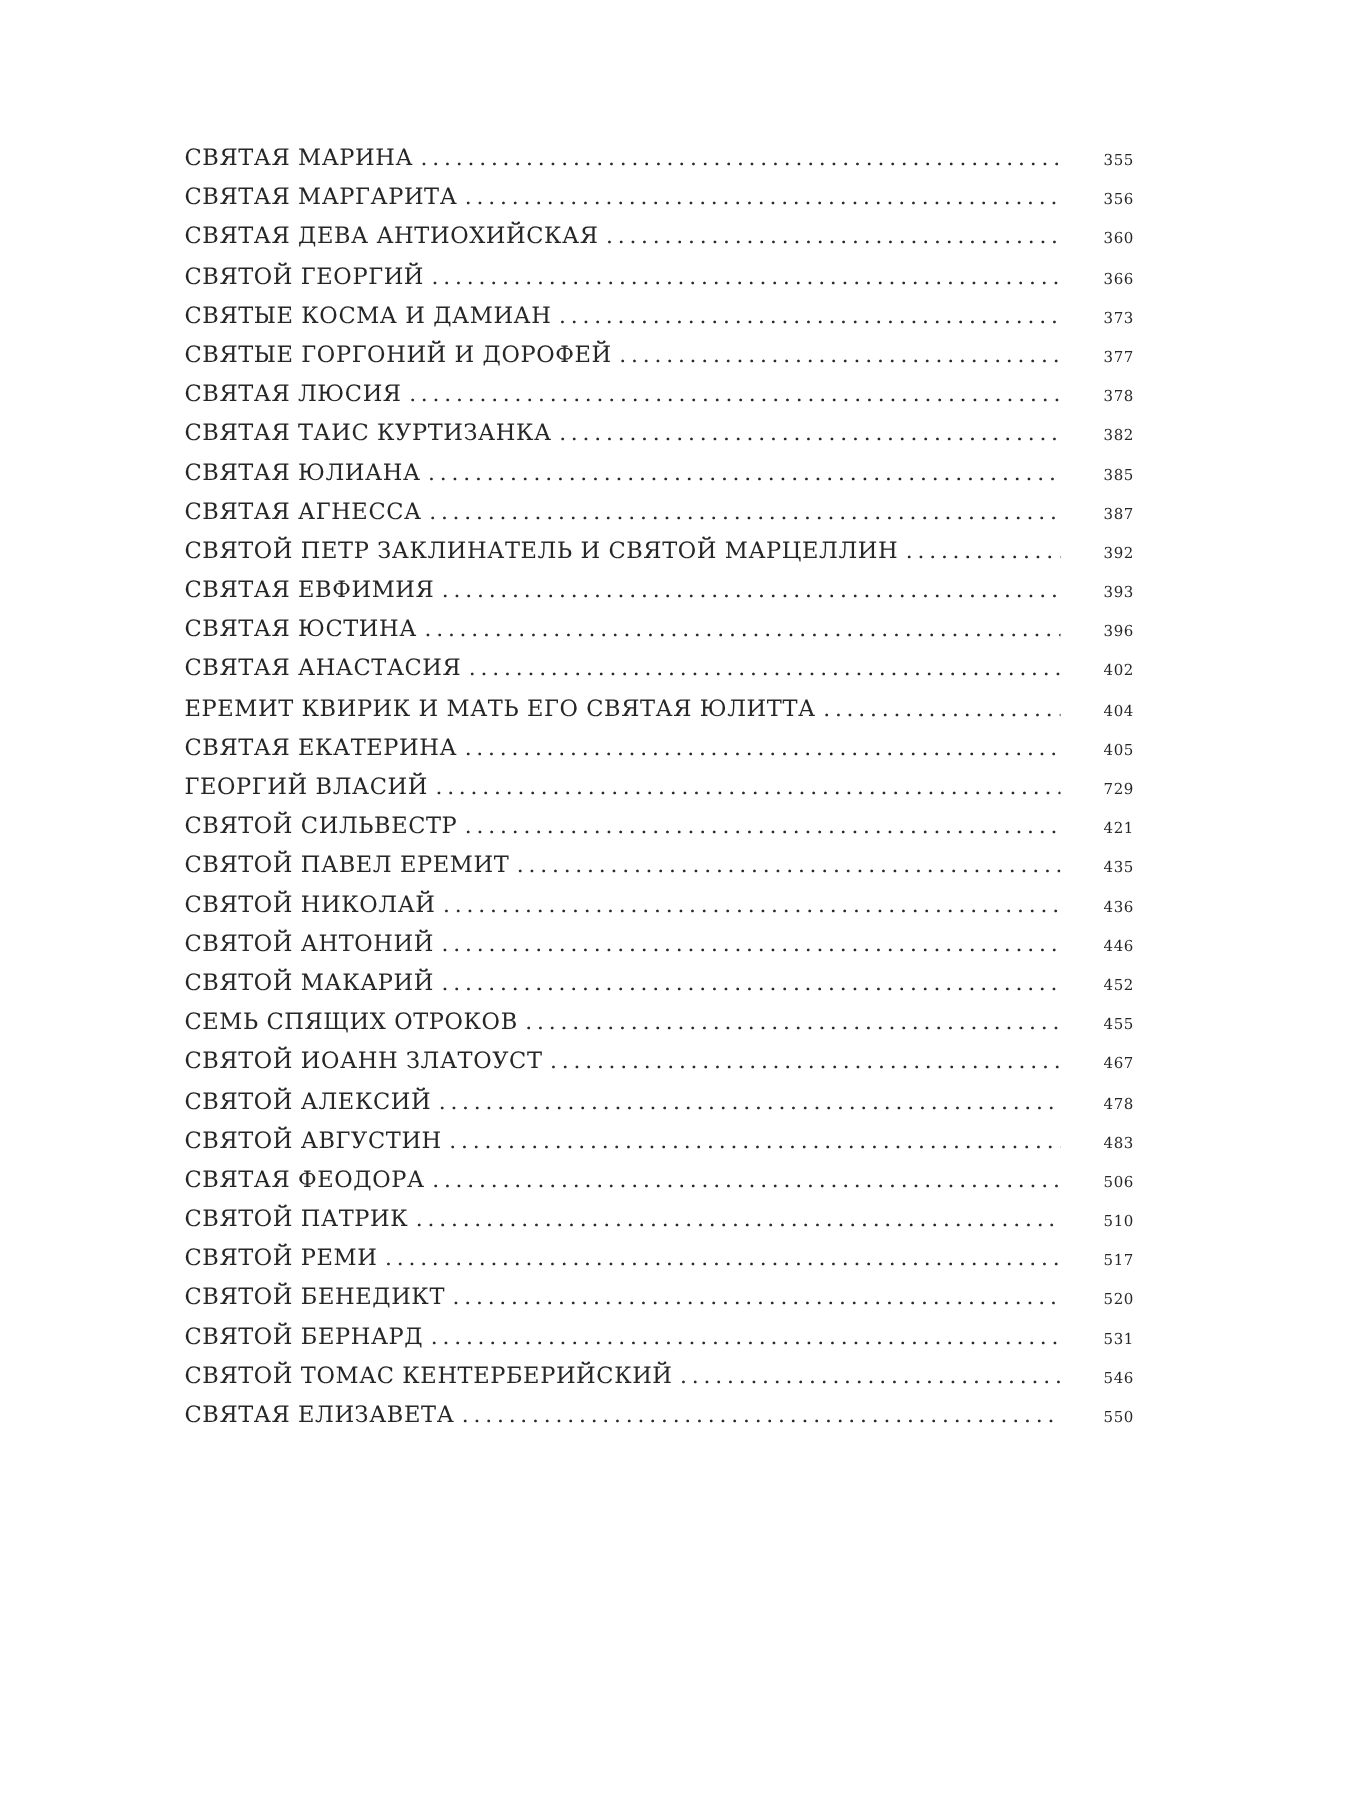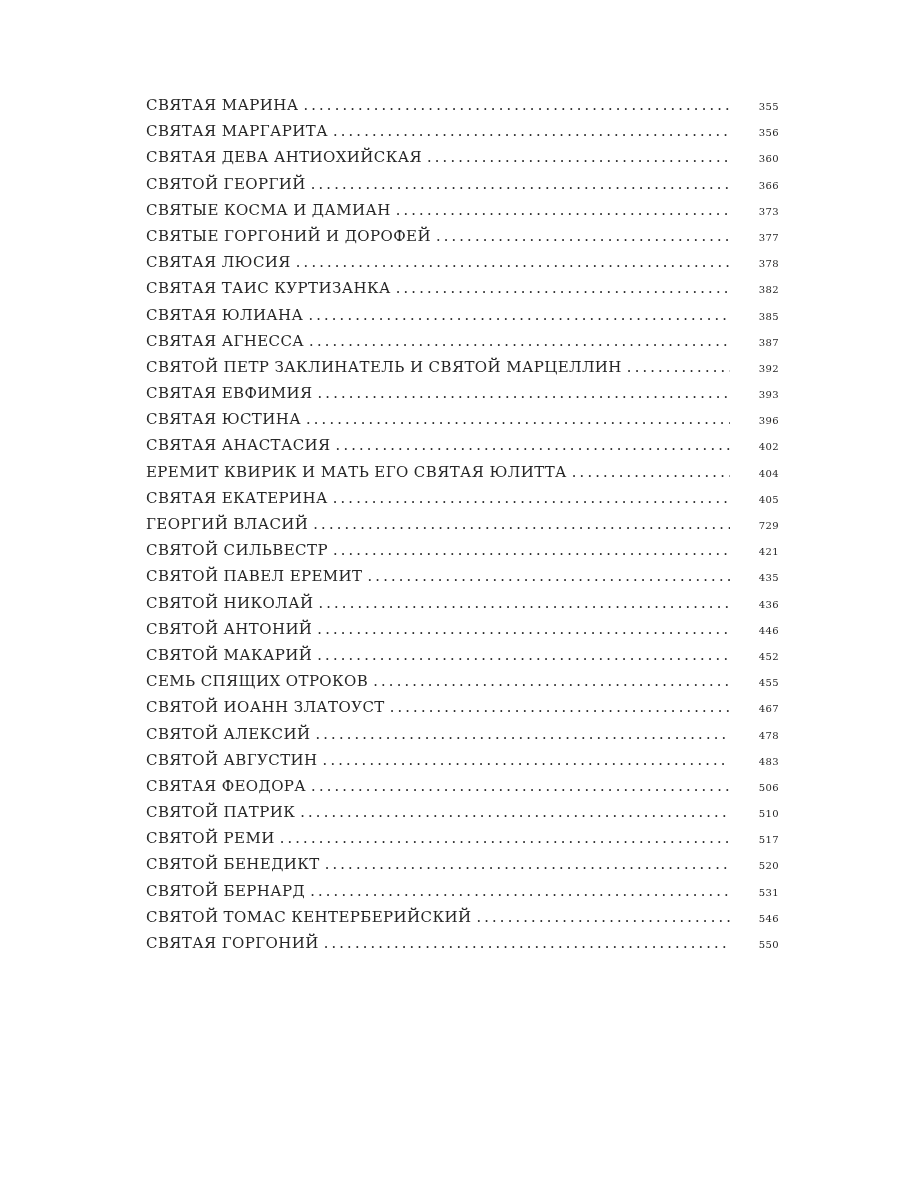--- a/index.html
+++ b/index.html
@@ -11,21 +11,20 @@
     height: 1200px;
     background: #ffffff;
     position: relative;
     overflow: hidden;
     font-family: "DejaVu Serif", "Liberation Serif", serif;
   }
   .book-page {
     position: absolute;
     inset: 0;
     background: #ffffff;
-    margin-left: 23px;
   }
   .toc {
     position: absolute;
     left: 123px;
     top: 96px;
     width: 633px;
     color: #262626;
   }
   .toc-row {
     display: flex;
@@ -216,18 +215,18 @@
         <span class="toc-title">СВЯТОЙ БЕРНАРД</span>
         <span class="toc-dots"></span>
         <span class="toc-page">531</span>
       </div>
       <div class="toc-row">
         <span class="toc-title">СВЯТОЙ ТОМАС КЕНТЕРБЕРИЙСКИЙ</span>
         <span class="toc-dots"></span>
         <span class="toc-page">546</span>
       </div>
       <div class="toc-row">
-        <span class="toc-title">СВЯТАЯ ГОРГОНИЙ</span>
+        <span class="toc-title">СВЯТАЯ ЕЛИЗАВЕТА</span>
         <span class="toc-dots"></span>
         <span class="toc-page">550</span>
       </div>
     </div>
 </div>
 
 </body></html>

